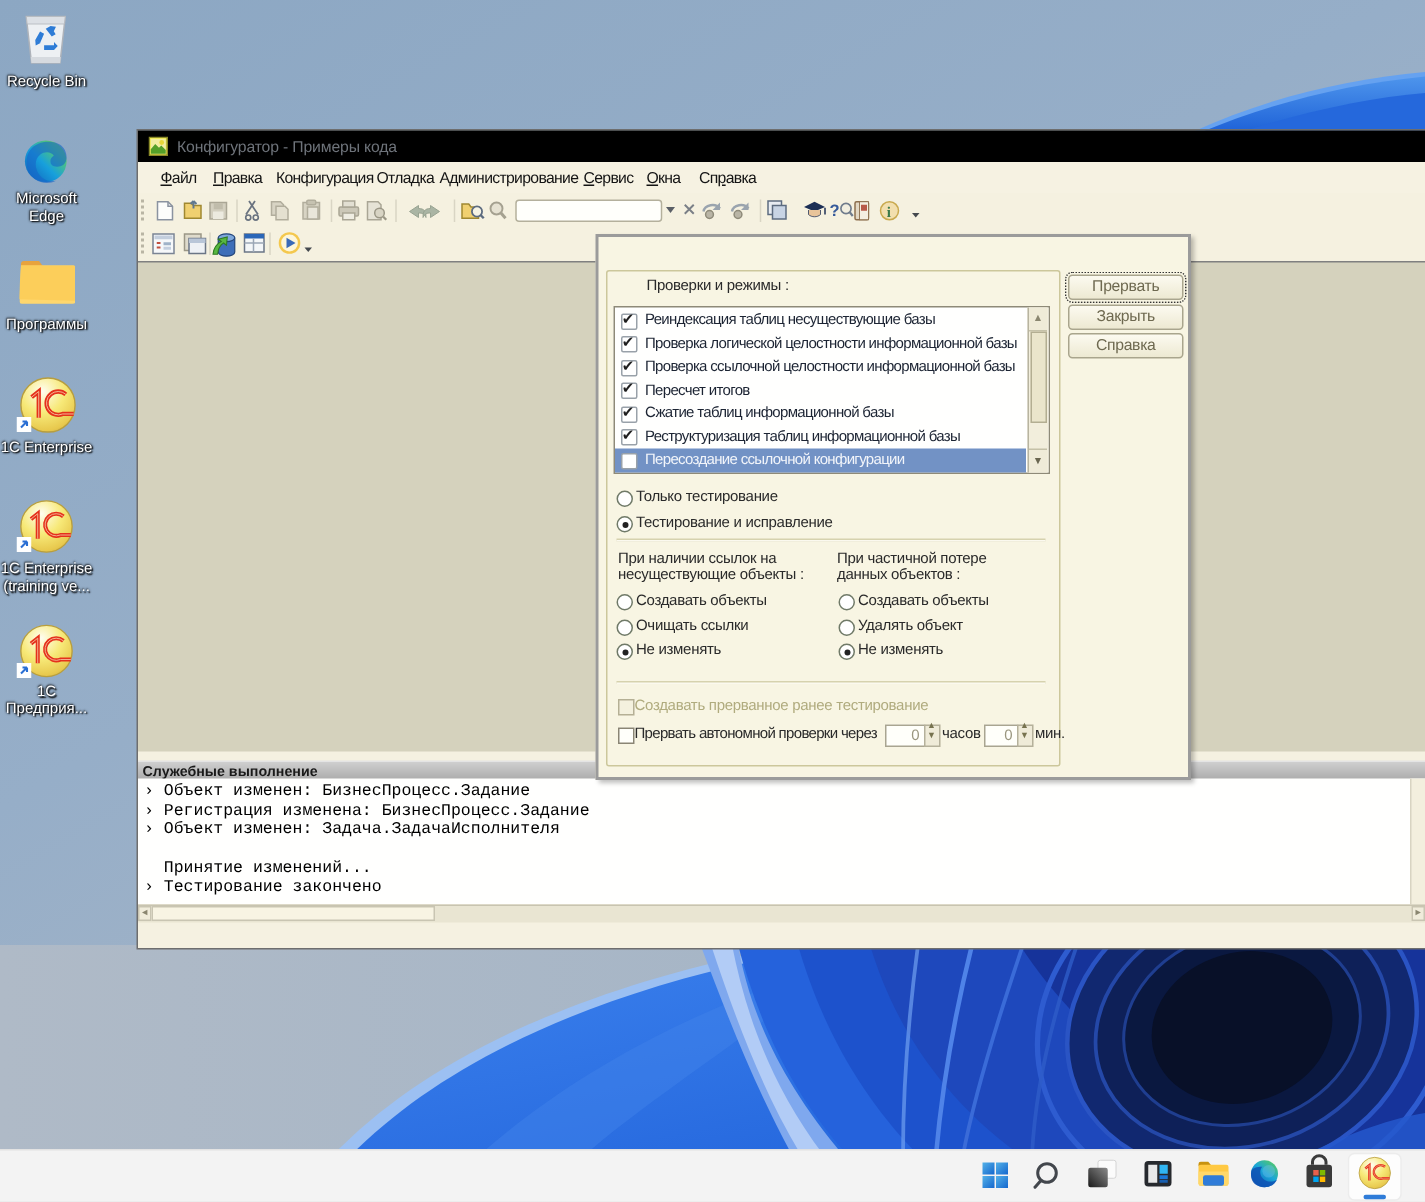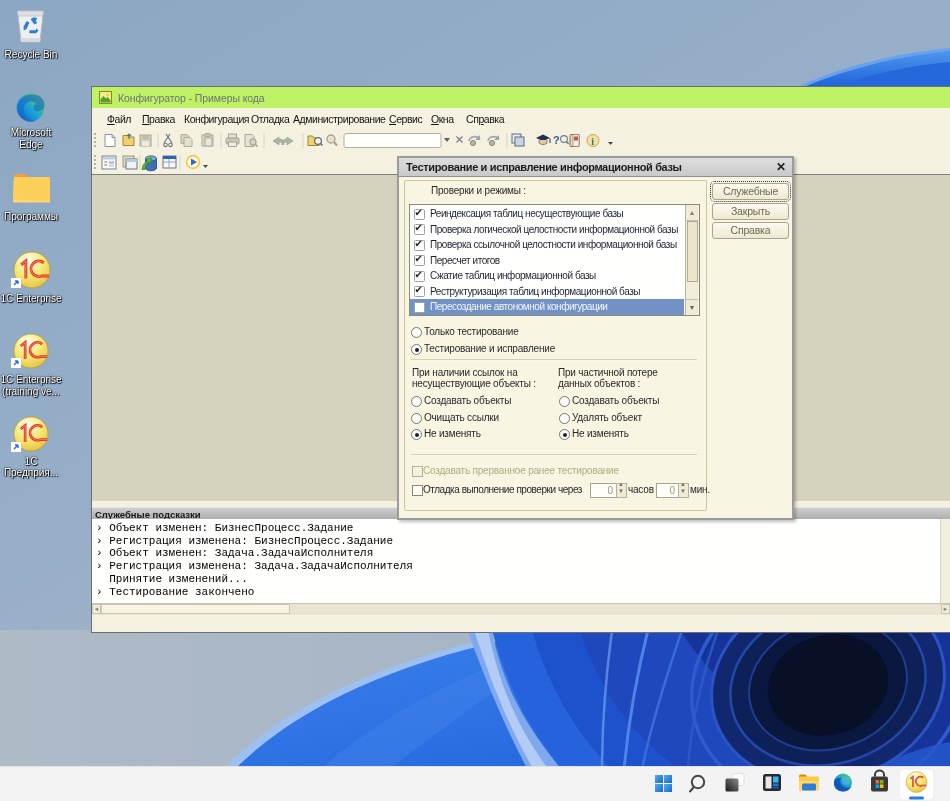--- a/index.html
+++ b/index.html
@@ -2,21 +2,21 @@
 <html><head><meta charset="utf-8">
 <style>
 html,body{margin:0;padding:0;}
 body{width:950px;height:801px;overflow:hidden;position:relative;font-family:"Liberation Sans",sans-serif;}
 #desk{position:absolute;left:0;top:0;width:950px;height:801px;background:linear-gradient(150deg,#8CA7C3 0%,#96AEC8 40%,#A6B5C6 70%,#B4BDC9 100%);}
 .abs{position:absolute;}
 
 .dlabel{position:absolute;color:#fff;font-size:10px;text-align:center;line-height:11.5px;text-shadow:1px 1px 1px #000,0 0 2px #000, -0.5px -0.5px 1px rgba(0,0,0,.6);width:80px;}
 
 #win{position:absolute;left:92px;top:87px;width:858px;height:545px;background:#F5F1E1;outline:1px solid #6e6e6e;}
-#titlebar{position:absolute;left:0;top:0;width:858px;height:21px;background:#bef264;}
+#titlebar{position:absolute;left:0;top:0;width:858px;height:21px;background:#000000;}
 #titletxt{position:absolute;left:26px;top:5px;font-size:10.5px;color:#6e737a;letter-spacing:-0.1px;}
 #menubar{position:absolute;left:0;top:21px;width:858px;height:21px;background:#F6F2E2;font-size:10.5px;color:#141414;}
 .mi{position:absolute;top:5px;letter-spacing:-0.45px;white-space:nowrap;}
 .mi u{text-decoration:underline;}
 #tb1{position:absolute;left:0;top:42px;width:858px;height:23px;background:#F5F1E0;}
 #tb2{position:absolute;left:0;top:65px;width:858px;height:22px;background:#F5F1E0;}
 #client{position:absolute;left:0;top:87px;width:858px;height:326px;background:#D5D2BD;border-top:1px solid #808080;}
 #msghead{position:absolute;left:0;top:420px;width:858px;height:12px;background:linear-gradient(#cfcfcf,#ababab);border-top:1px solid #e4e4e4;font-size:9.5px;font-weight:bold;color:#1a1a1a;}
 #msgs{position:absolute;left:0;top:432px;width:858px;height:84px;background:#fffffe;font-family:"Liberation Mono",monospace;font-size:11px;color:#000;}
 .ml{position:absolute;left:4px;white-space:pre;}
@@ -317,43 +317,38 @@
           <line x1="77" y1="7" x2="77" y2="16" stroke="#9ba6b6"></line>
       <line x1="88" y1="3" x2="88" y2="18" stroke="#d9d5c4"></line>
 
       <circle cx="101" cy="10" r="7.2" fill="#F4C84E"></circle>
           <circle cx="101" cy="10" r="5.6" fill="#fdf6da"></circle>
           <path d="M99,6.5 l6,3.5 l-6,3.5 z" fill="#3a6ab8"></path>
       <path d="M111,13 l5,0 l-2.5,3 z" fill="#44494e"></path>
     </svg></div>
     <div id="client"></div>
     <div id="msghead">
-        <span style="position:absolute;left:3px;top:1px">Служебные подсказки</span>
+        <span style="position:absolute;left:3px;top:1px">Служебные выполнение</span>
       </div>
     <div id="msgs">
       <div class="ml" style="top:15.7px">› Регистрация изменена: БизнесПроцесс.Задание</div>
       <div class="ml" style="top:3px">› Объект изменен: БизнесПроцесс.Задание</div>
       <div class="ml" style="top:28.4px">› Объект изменен: Задача.ЗадачаИсполнителя</div>
-      <div class="ml" style="top:41.1px">› Регистрация изменена: Задача.ЗадачаИсполнителя</div>
       <div class="ml" style="top:53.8px">&nbsp;&nbsp;Принятие изменений...</div>
       <div class="ml" style="top:66.5px">› Тестирование закончено</div>
       <div style="position:absolute;right:0;top:0;width:9px;height:84px;background:#F3EFDE;border-left:1px solid #d8d4c2;"></div>
     </div>
     <div id="hscroll">
       <div style="position:absolute;left:0;top:0;width:9px;height:10px;background:#F0ECDB;border:1px solid #c9c5b2;box-sizing:border-box;font-size:6px;color:#8a8670;text-align:center;line-height:9px">◄</div>
       <div style="position:absolute;left:9px;top:0;width:189px;height:10px;background:#F8F4E3;border:1px solid #c9c5b2;box-sizing:border-box;"></div>
       <div style="position:absolute;left:849px;top:0;width:9px;height:10px;background:#F0ECDB;border:1px solid #c9c5b2;box-sizing:border-box;font-size:6px;color:#8a8670;text-align:center;line-height:9px">►</div>
     </div>
   </div>
 
   <div id="dlg">
-    <div id="dlgtitle">
-        <span class="dtt">Тестирование и исправление информационной базы</span>
-        <span id="dlgx">✕</span>
-      </div>
     <div id="grp">
       <span id="grplbl">Проверки и режимы :</span>
     </div>
     <div id="list">
       <div class="lrow" style="top:1px">
           <span class="cb">
             <span class="chk">✔</span>
           </span>
           <span class="txt">Реиндексация таблиц несуществующие базы</span>
         </div>
@@ -382,21 +377,21 @@
           <span class="txt">Сжатие таблиц информационной базы</span>
         </div>
       <div class="lrow" style="top:78.5px">
           <span class="cb">
             <span class="chk">✔</span>
           </span>
           <span class="txt">Реструктуризация таблиц информационной базы</span>
         </div>
       <div class="lrow" style="top:94px;height:16px;background:#7292C5;color:#f2f5fa">
           <span class="cb"></span>
-          <span class="txt">Пересоздание автономной конфигурации</span>
+          <span class="txt">Пересоздание ссылочной конфигурации</span>
         </div>
       <div id="vsb">
         <div style="position:absolute;top:0;left:0;width:12px;height:15px;background:#EFEBD8;border-bottom:1px solid #c5c1a8;text-align:center;font-size:7px;color:#8a8670;line-height:15px">▲</div>
         <div style="position:absolute;top:16px;left:0.5px;width:11px;height:61px;background:#EAE5CB;border:1px solid #b3ae92;box-sizing:border-box;"></div>
         <div style="position:absolute;bottom:0;left:0;width:12px;height:15px;background:#EFEBD8;border-top:1px solid #c5c1a8;text-align:center;font-size:7px;color:#6a6650;line-height:15px">▼</div>
       </div>
     </div>
     <span class="radio" style="left:12px;top:169px"></span>
       <span class="dtext" style="left:25px;top:168px">Только тестирование</span>
     <span class="radio sel" style="left:12px;top:186px"></span>
@@ -413,38 +408,38 @@
     <span class="radio" style="left:160px;top:238px"></span>
       <span class="dtext" style="left:173px;top:237px">Создавать объекты</span>
     <span class="radio" style="left:160px;top:255px"></span>
       <span class="dtext" style="left:173px;top:254px">Удалять объект</span>
     <span class="radio sel" style="left:160px;top:271px"></span>
       <span class="dtext" style="left:173px;top:270px">Не изменять</span>
     <div class="sep" style="left:12px;top:296px;width:286px"></div>
     <span class="cbx dis" style="left:13px;top:308px"></span>
       <span class="dtext" style="left:24px;top:307px;color:#b0ab7e">Создавать прерванное ранее тестирование</span>
     <span class="cbx" style="left:13px;top:327px"></span>
-      <span class="dtext" style="left:24px;top:326px;letter-spacing:-0.45px">Отладка выполнение проверки через</span>
+      <span class="dtext" style="left:24px;top:326px;letter-spacing:-0.45px">Прервать автономной проверки через</span>
     <span class="spin" style="left:191px;top:325px">
         <span style="position:absolute;right:3px;top:1px">0</span>
       </span>
     <span class="spinbtn" style="left:217px;top:325px">
         <span style="position:absolute;left:1px;top:-3px;font-size:6px;color:#77734f">▲</span>
         <span style="position:absolute;left:1px;top:4px;font-size:6px;color:#77734f">▼</span>
       </span>
     <span class="dtext" style="left:229px;top:326px">часов</span>
     <span class="spin" style="left:257px;top:325px;width:21px">
         <span style="position:absolute;right:3px;top:1px">0</span>
       </span>
     <span class="spinbtn" style="left:279px;top:325px">
         <span style="position:absolute;left:1px;top:-3px;font-size:6px;color:#77734f">▲</span>
         <span style="position:absolute;left:1px;top:4px;font-size:6px;color:#77734f">▼</span>
       </span>
     <span class="dtext" style="left:291px;top:326px">мин.</span>
-    <div class="btn" style="top:25px;outline:1px dotted #333;outline-offset:1px;">Служебные</div>
+    <div class="btn" style="top:25px;outline:1px dotted #333;outline-offset:1px;">Прервать</div>
     <div class="btn" style="top:45px">Закрыть</div>
     <div class="btn" style="top:64px">Справка</div>
   </div>
 
   <div id="taskbar"><svg width="950" height="35" viewBox="0 0 950 35">
     <defs>
       <linearGradient id="win11" x1="0" y1="0" x2="1" y2="1">
             <stop offset="0" stop-color="#53B1E8"></stop>
             <stop offset="1" stop-color="#1467CE"></stop>
           </linearGradient>

